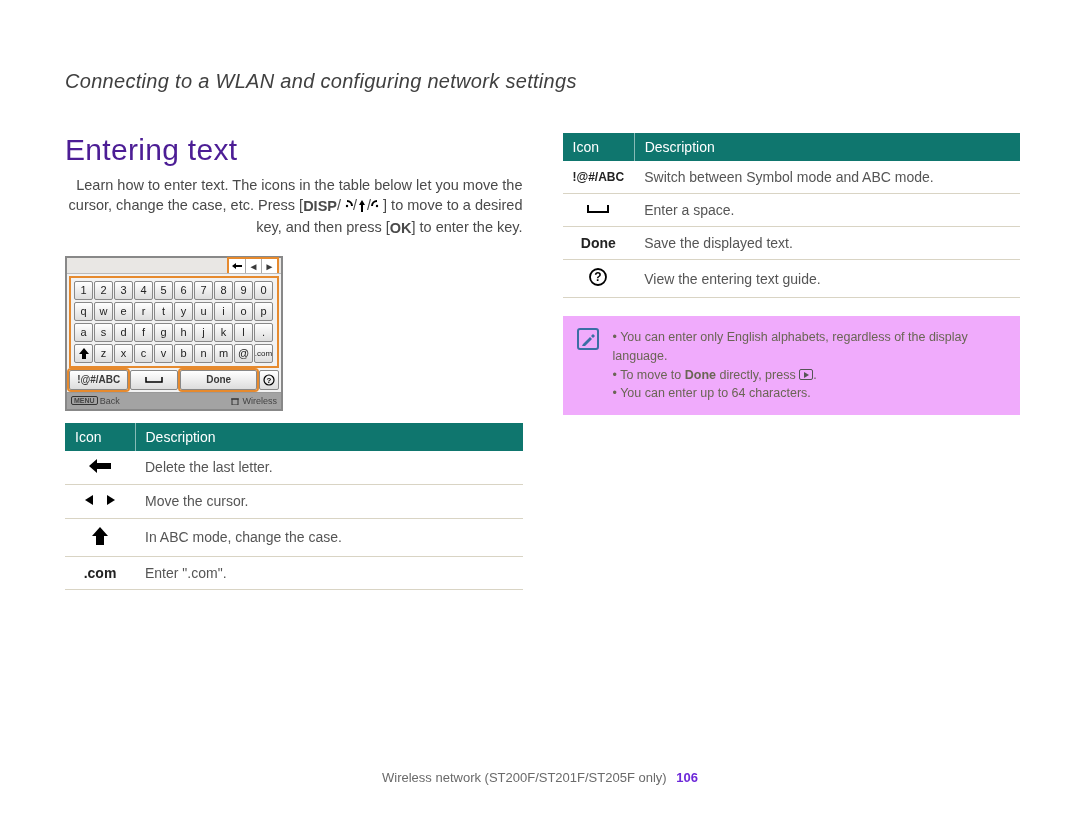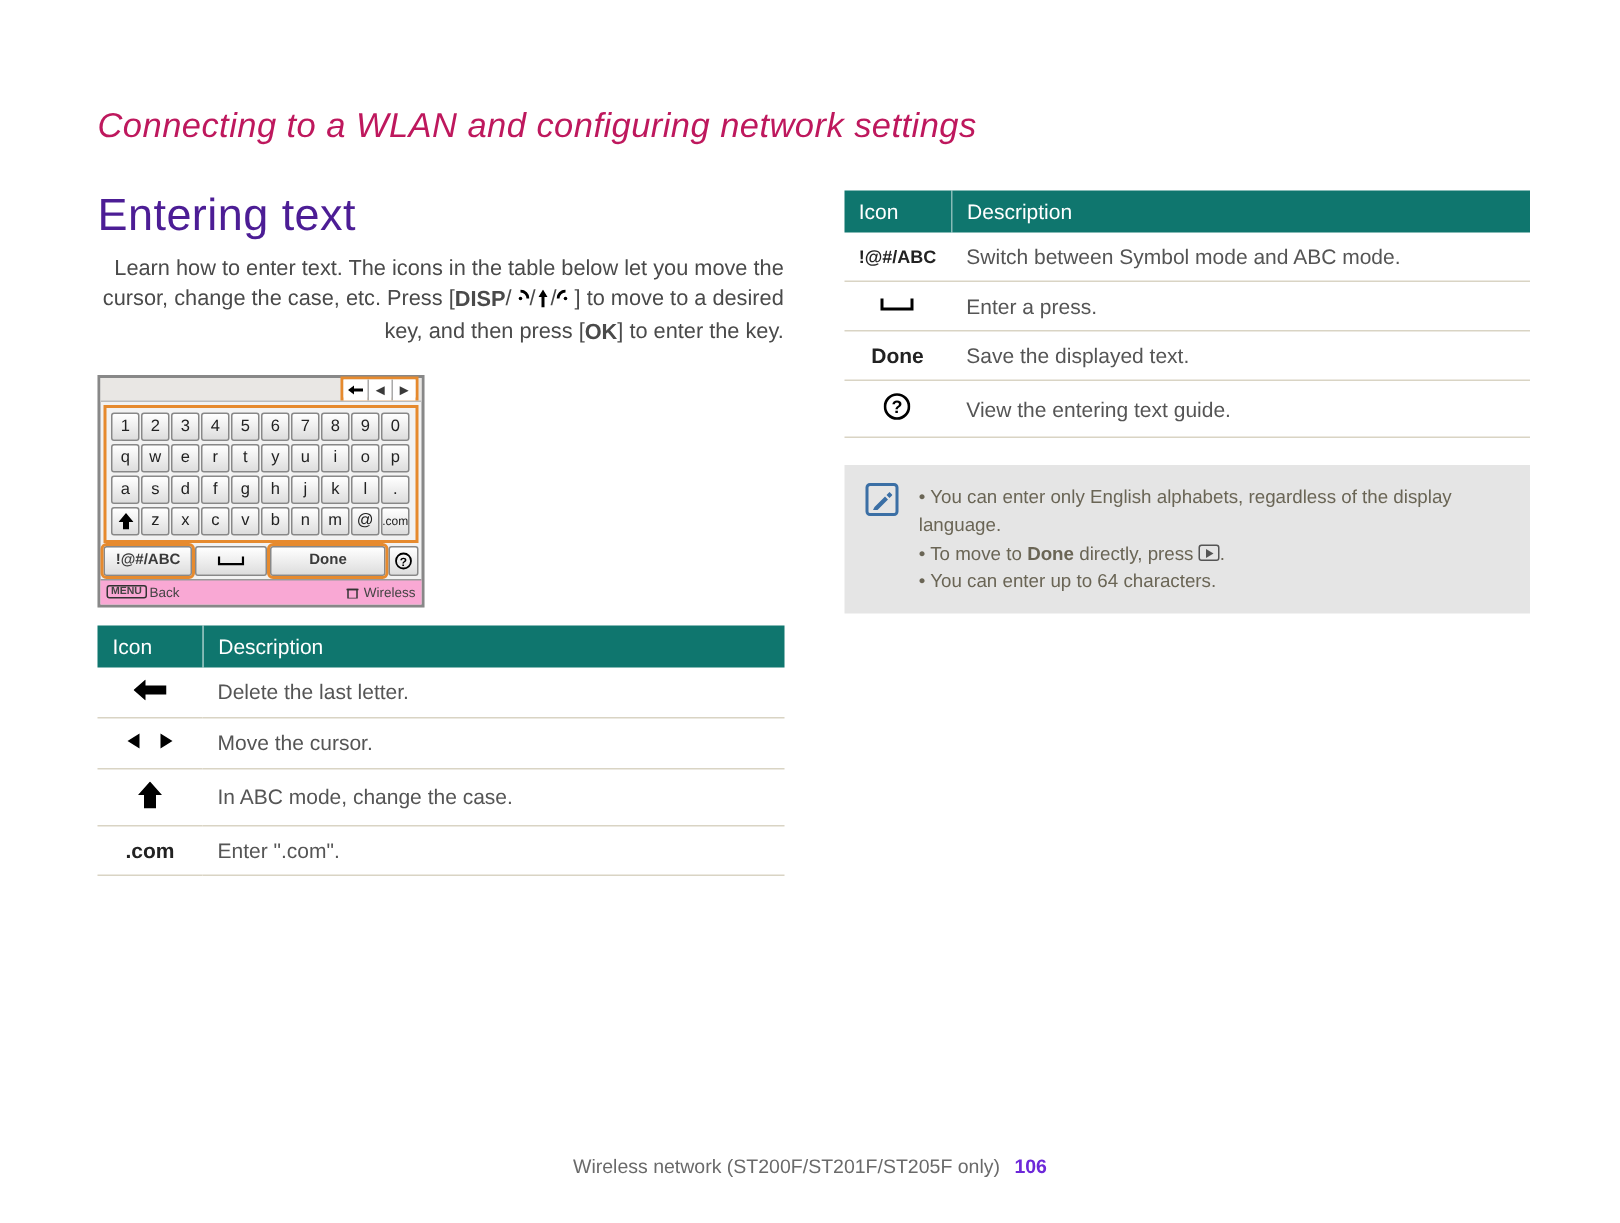--- a/index.html
+++ b/index.html
@@ -7,23 +7,23 @@
     width: 1080px;
     height: 815px;
     font-family: Arial, Helvetica, sans-serif;
     background: #fff;
     color: #3a3a3a;
     position: relative;
     padding: 70px 60px 0 65px;
   }
   .breadcrumb {
     font-style: italic;
-    color: #be185d;
-    font-size: 23px;
-    margin-bottom: 30px;
+    color: #404040;
+    font-size: 20px;
+    margin-bottom: 40px;
     letter-spacing: 0.3px;
     font-weight: 300;
   }
   .columns {
     display: flex;
     gap: 40px;
   }
   .col { flex: 1; }
   h1.section-title {
     color: #4c1d95;
@@ -110,21 +110,21 @@
   }
   .kb-wide.done { flex: 1.3; }
   .kb-wide.help { flex: 0 0 20px; outline:none; border:1px solid #888; }
   .kb-wide.space { flex: 0.8; outline:none; }
   .kb-wide.done.o { outline: 2px solid #e68a2e; }
   .kb-footer {
     display: flex;
     font-size: 9px;
     padding: 3px 4px;
     border-top: 1px solid #999;
-    background: #f9a8d4;
+    background: #a3a3a3;
     color: #444;
   }
   .kb-footer .left { flex: 1; display:flex; align-items:center; gap:2px;}
   .kb-footer .right { display:flex; align-items:center; gap:2px;}
   .menu-badge {
     border: 1px solid #333;
     border-radius: 2px;
     font-size: 7px;
     padding: 0 2px;
     font-weight: bold;
@@ -156,21 +156,21 @@
     vertical-align: middle;
   }
   table.icon-table tbody td:first-child {
     text-align: center;
     font-weight: bold;
     color: #222;
   }
   
   .note {
     display: flex;
-    background: #e5e5e5;
+    background: #f0abfc;
     padding: 12px 14px;
     margin-top: 18px;
     font-size: 12.5px;
     color: #6a6555;
     line-height: 1.5;
   }
   .note-icon {
     width: 22px; height: 22px;
     border: 2px solid #3b6fa5;
     border-radius: 3px;
@@ -372,21 +372,21 @@
         </thead>
       <tbody>
         <tr>
           <td style="font-size:12px;">!@#/ABC</td>
           <td>Switch between Symbol mode and ABC mode.</td>
         </tr>
         <tr>
           <td><span class="cell-icon"><svg width="24" height="12" viewBox="0 0 24 12">
                   <path d="M2 2 L2 9 L22 9 L22 2" fill="none" stroke="#000" stroke-width="2"></path>
                 </svg></span></td>
-          <td>Enter a press.</td>
+          <td>Enter a space.</td>
         </tr>
         <tr>
           <td>Done</td>
           <td>Save the displayed text.</td>
         </tr>
         <tr>
           <td><span class="cell-icon"><svg width="18" height="18" viewBox="0 0 18 18">
                   <circle cx="9" cy="9" r="8" fill="none" stroke="#000" stroke-width="1.8"></circle>
                   <text x="9" y="13" text-anchor="middle" font-size="12" font-weight="bold">?</text>
                 </svg></span></td>

